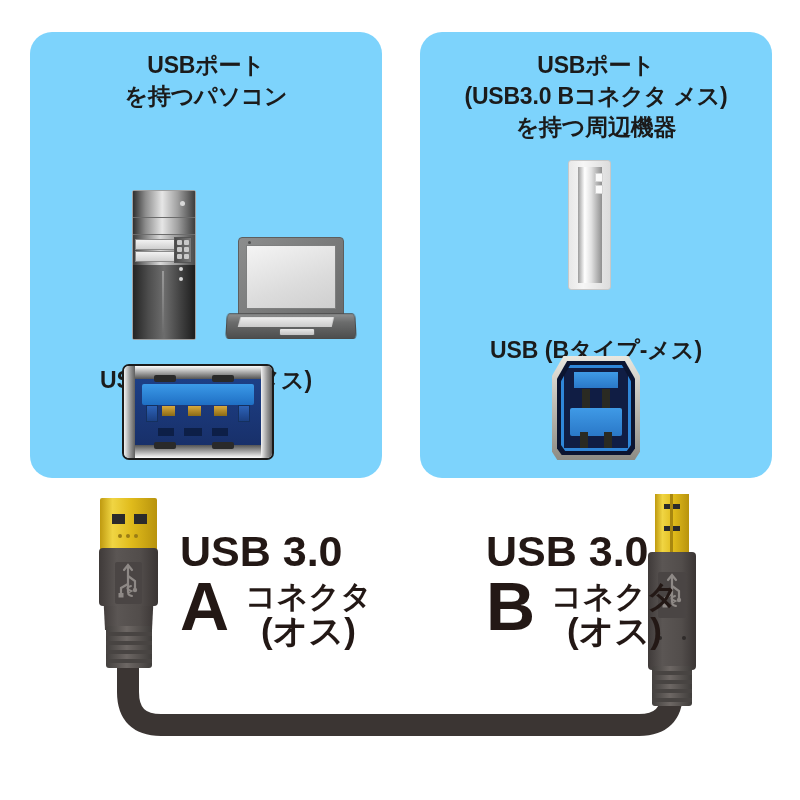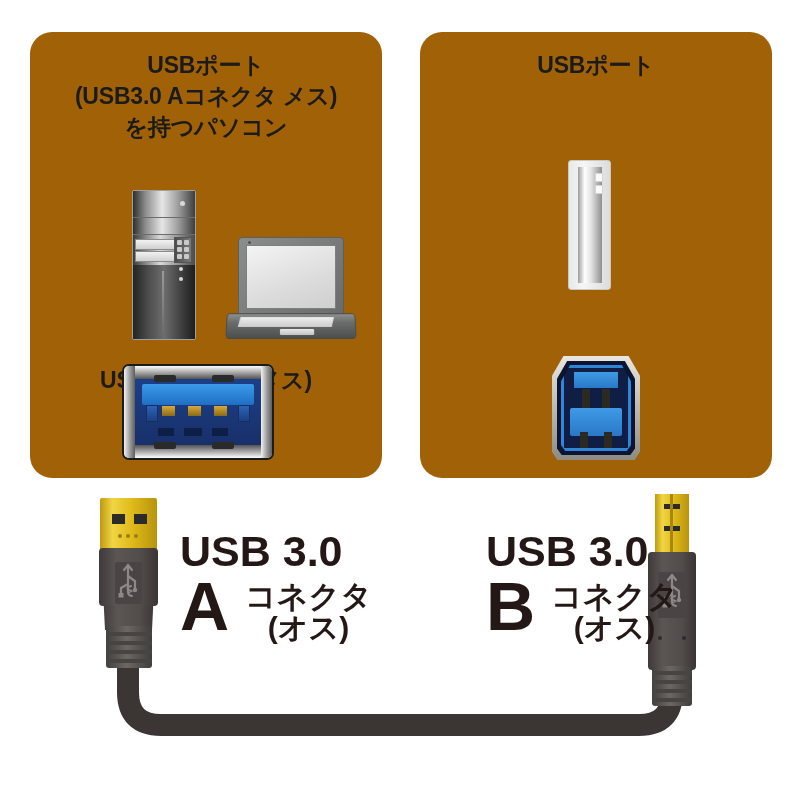--- a/index.html
+++ b/index.html
@@ -5,21 +5,21 @@
   html,body{margin:0;padding:0;}
   body{
     width:800px;height:800px;background:#ffffff;
     font-family:"Liberation Sans","DejaVu Sans",sans-serif;
     color:#231815;overflow:hidden;position:relative;
   }
   #stage{position:relative;width:800px;height:800px;}
 
   
   .panel{
-    position:absolute;background:#a16207;border-radius:22px;
+    position:absolute;background:#7dd3fc;border-radius:22px;
   }
   #panel-left{left:30px;top:32px;width:352px;height:446px;}
   #panel-right{left:420px;top:32px;width:352px;height:446px;}
 
   .panel-heading{
     position:absolute;left:0;right:0;top:18px;
     text-align:center;font-size:23px;font-weight:bold;
     line-height:1.34;letter-spacing:-0.2px;color:#1b1b1b;
   }
   .panel-heading div{white-space:nowrap;}
@@ -121,33 +121,32 @@
 
   
   #cable{position:absolute;left:0;top:480px;width:800px;height:320px;}
 
   .conn-text{position:absolute;color:#231815;}
   .conn-text .l1{font-size:43px;font-weight:bold;letter-spacing:0px;line-height:1;}
   .conn-text .row{display:flex;align-items:flex-start;margin-top:6px;}
   .conn-text .big{font-size:68px;font-weight:bold;line-height:0.82;}
   .conn-text .stack{margin-left:16px;padding-top:2px;}
   .conn-text .s1{font-size:31px;font-weight:bold;line-height:1.02;}
-  .conn-text .s2{font-size:30px;font-weight:bold;line-height:1.02;text-align:center;}
+  .conn-text .s2{font-size:35px;font-weight:bold;line-height:1.02;text-align:center;}
   #text-a{left:180px;top:530px;}
   #text-b{left:486px;top:530px;}
 </style>
 </head>
 <body>
 
 <div id="stage">
 
   <div class="panel" id="panel-left">
     <div class="panel-heading">
       <div>USBポート</div>
-      <div>(USB3.0 Aコネクタ メス)</div>
       <div>を持つパソコン</div>
     </div>
 
     <div id="tower">
       <div class="bay bay1"></div>
       <div class="bay bay2"></div>
       <div class="dot" style="right:10px;top:10px;width:5px;height:5px;"></div>
       <div class="drive drive1"></div>
       <div class="drive drive2"></div>
       <div class="panelbtn">
@@ -195,21 +194,24 @@
     <div class="shellR"></div>
     <div class="notchT" style="left:30px;"></div>
     <div class="notchT" style="left:88px;"></div>
     <div class="notchB" style="left:30px;"></div>
     <div class="notchB" style="left:88px;"></div>
   </div>
 
   <div class="panel" id="panel-right">
     <div class="panel-heading">
       <div>USBポート</div>
-    </div>
+      <div>(USB3.0 Bコネクタ メス)</div>
+      <div>を持つ周辺機器</div>
+    </div>
+    <div class="port-label" id="label-b">USB (Bタイプ-メス)</div>
   </div>
 
   <div id="periph">
     <div class="face"></div>
     <div class="led led1"></div>
     <div class="led led2"></div>
   </div>
 
   <div id="port-b">
     <div class="bshell"></div>

